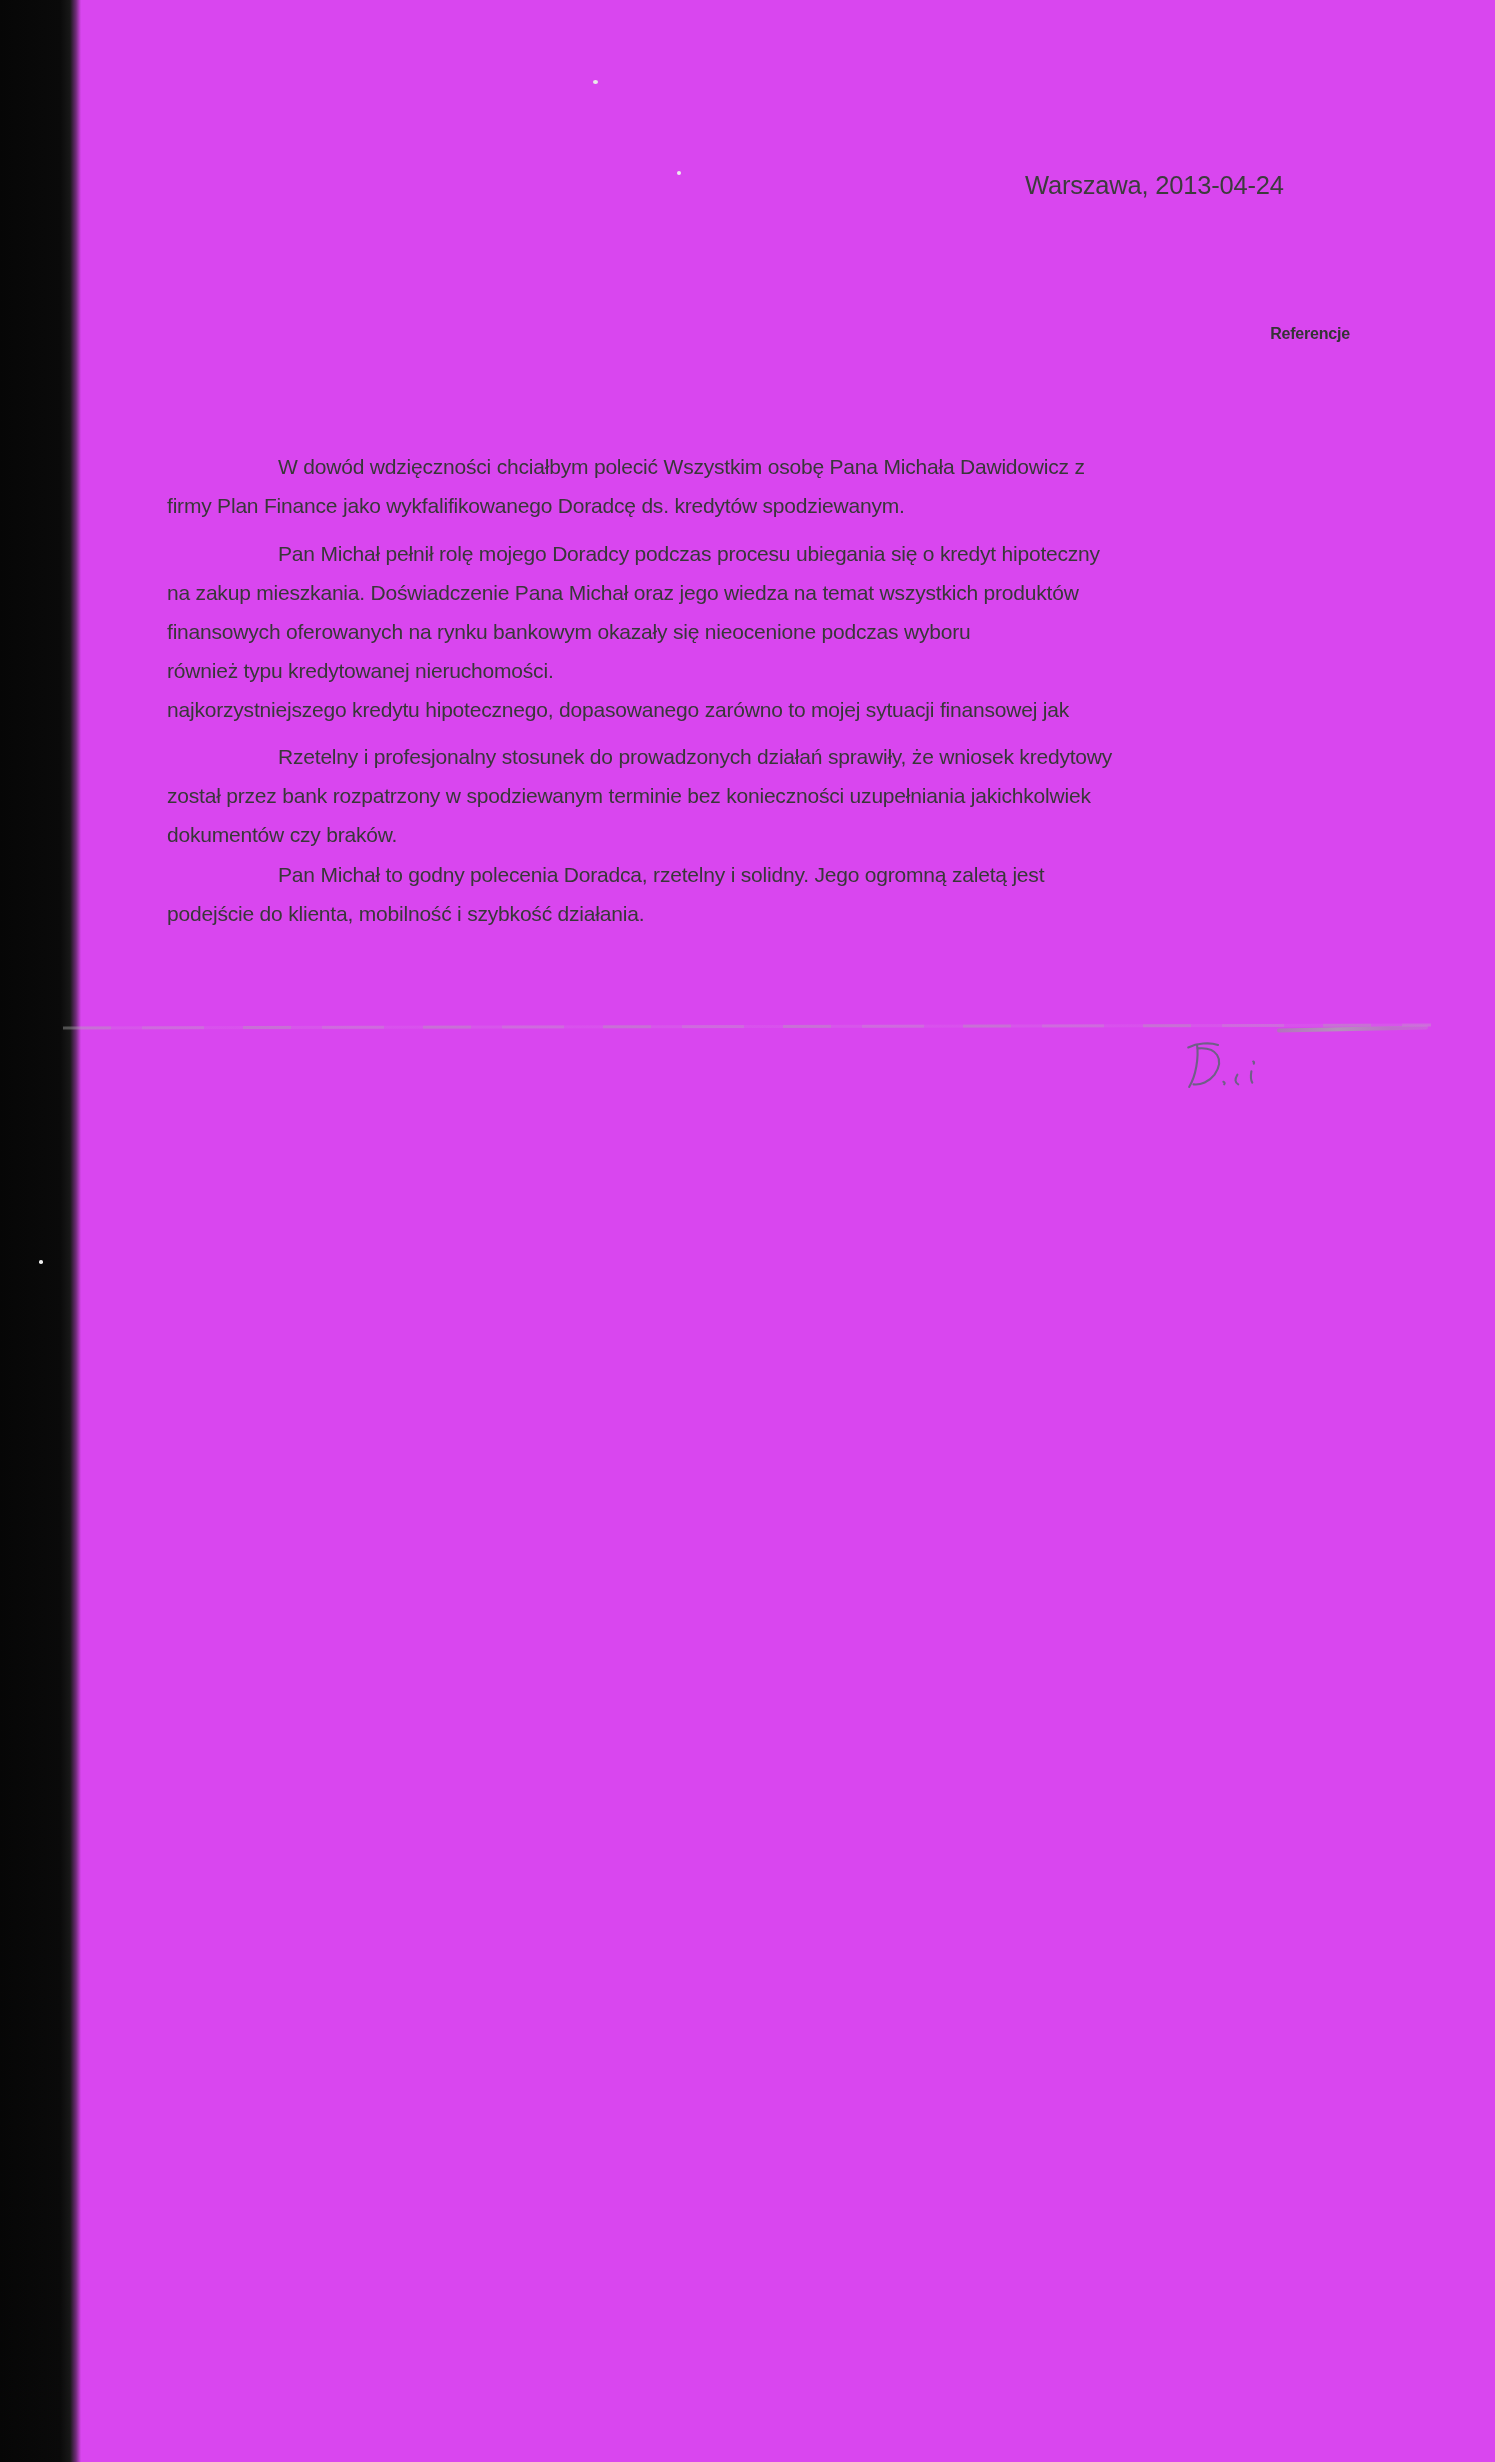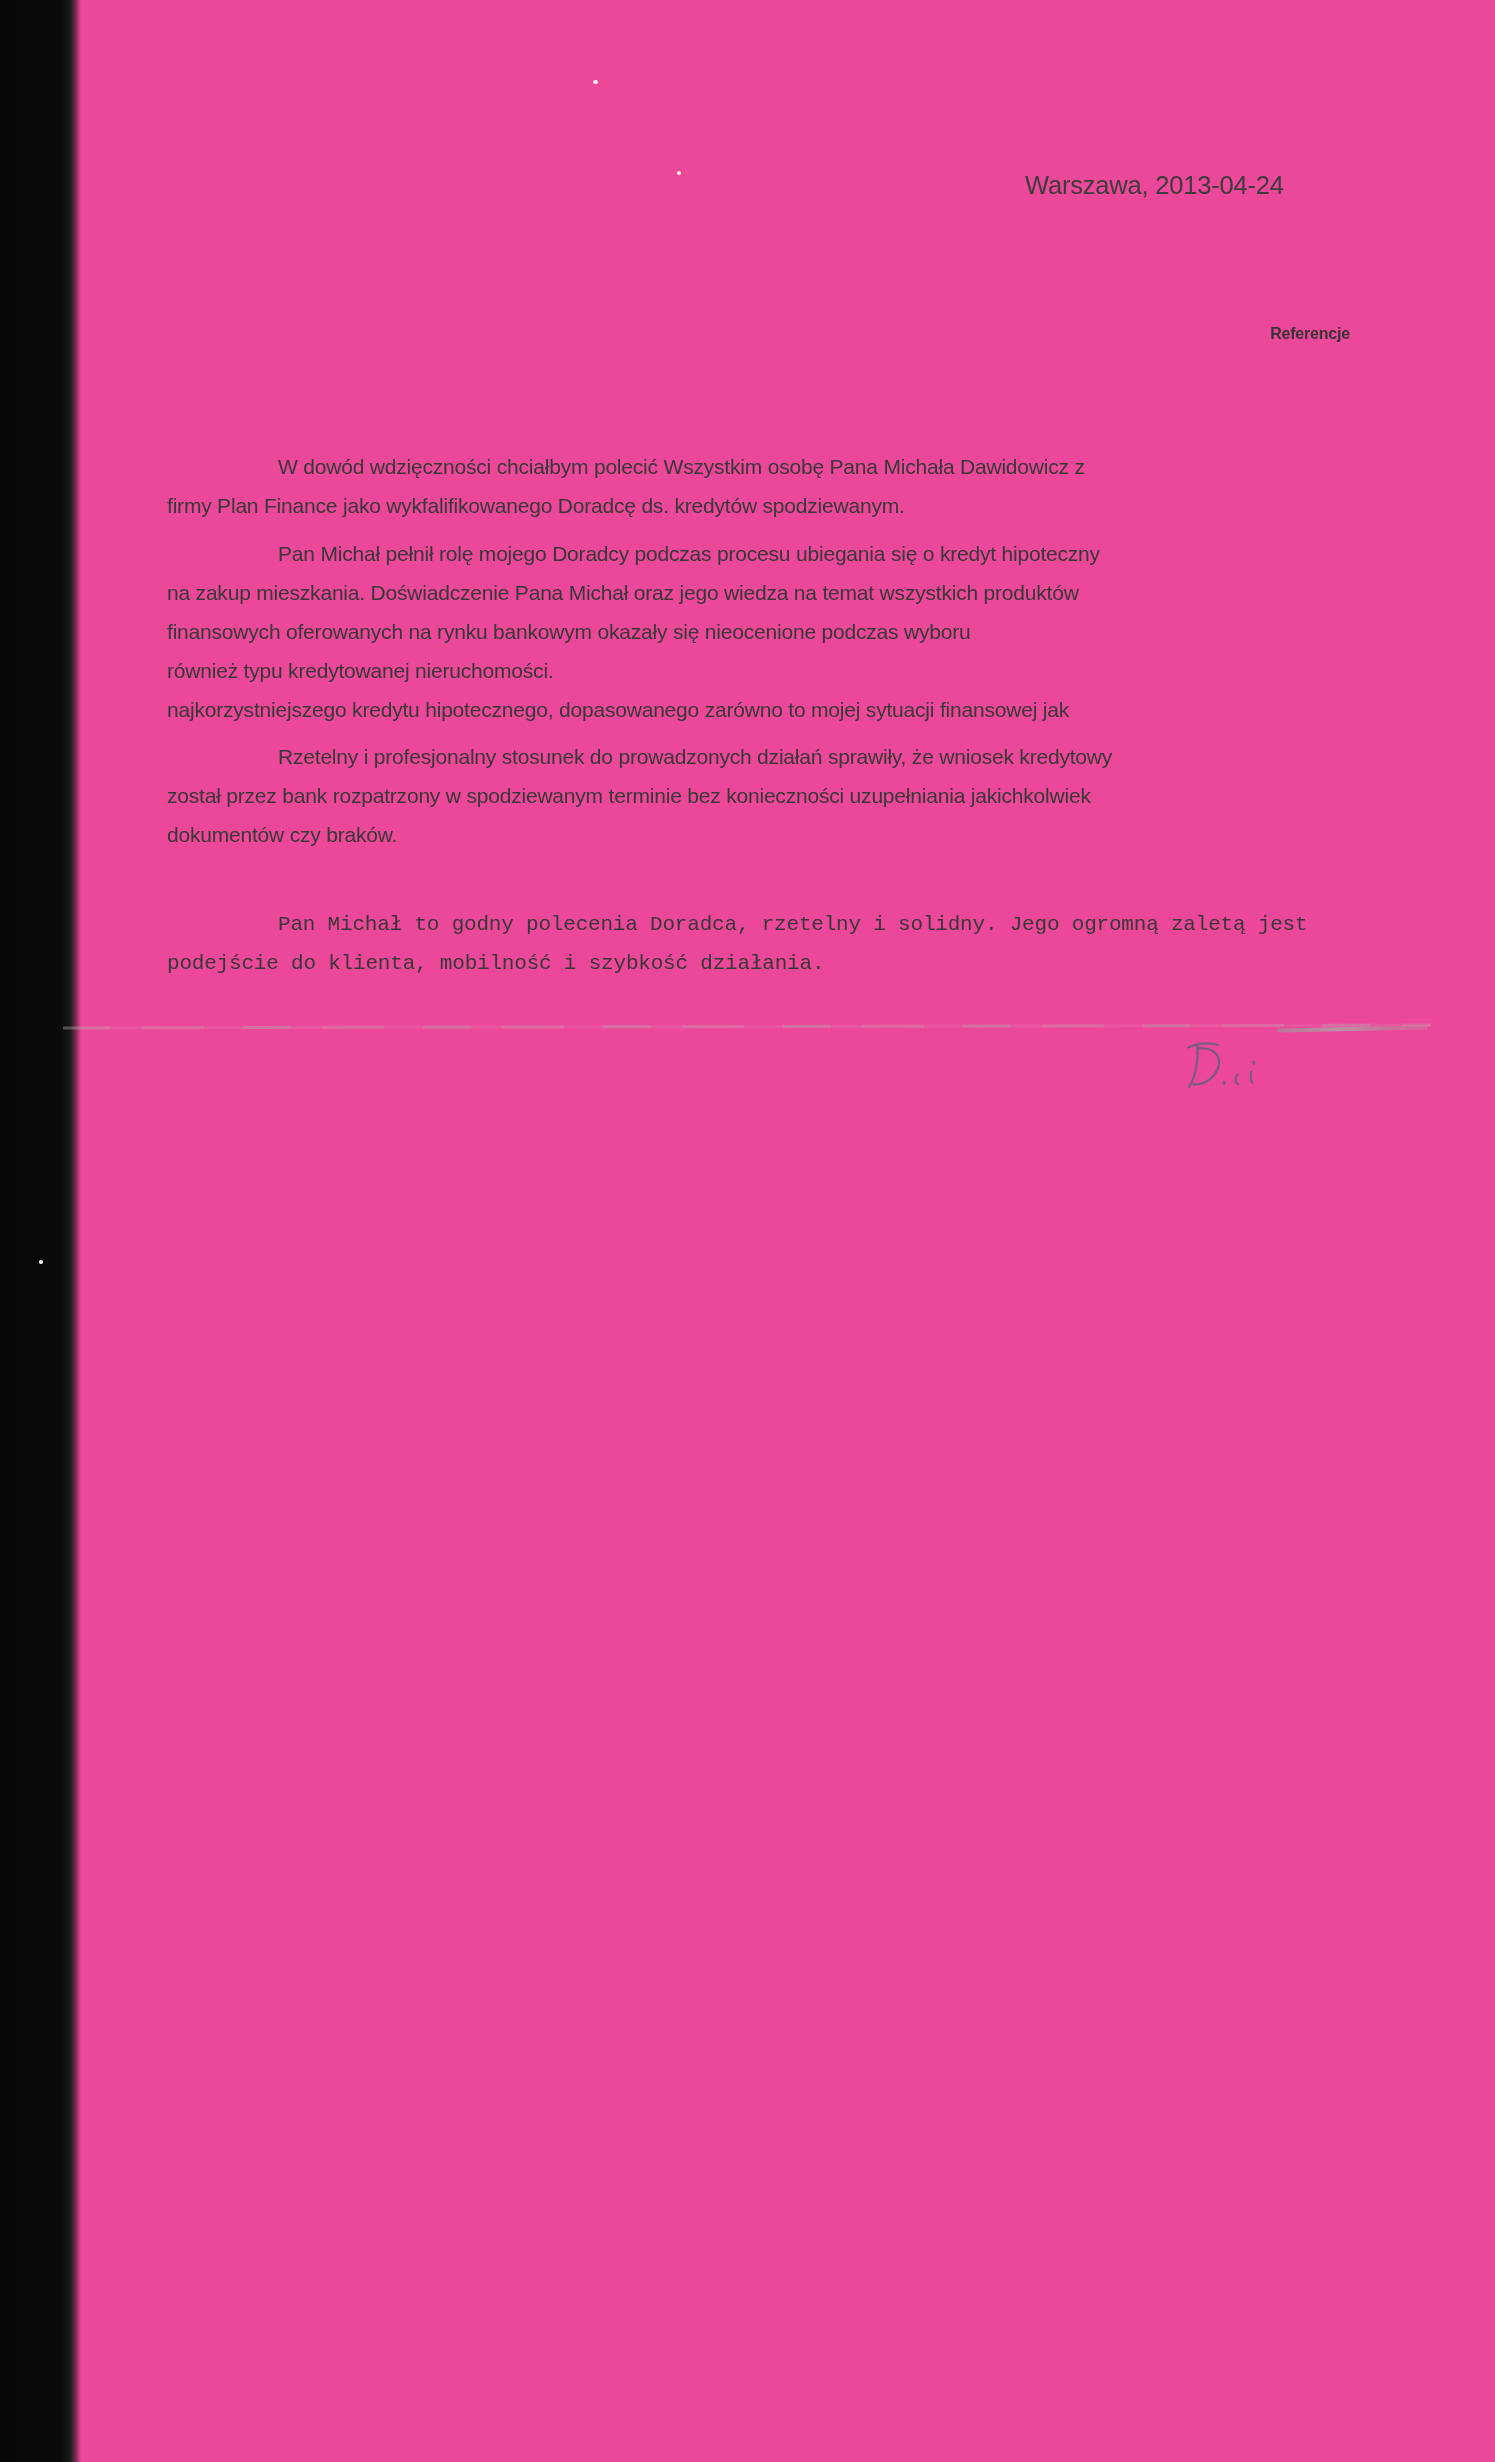--- a/index.html
+++ b/index.html
@@ -8,21 +8,21 @@
     width: 1495px;
     height: 2462px;
     background: #fdfdfd;
     overflow: hidden;
     font-family: "Liberation Sans", sans-serif;
   }
   .page {
     position: relative;
     width: 1495px;
     height: 2462px;
-    background: #ec4899;
+    background: #d946ef;
   }
   
   .scan-edge {
     position: absolute;
     left: 0; top: 0;
     width: 81px; height: 2462px;
     background: linear-gradient(90deg, #060606 0px, #0a0a0a 60px, #181818 70px, rgba(25,25,25,0.55) 76px, rgba(25,25,25,0) 81px);
   }
   .date {
     position: absolute;
@@ -49,21 +49,21 @@
     font-size: 21px;
     line-height: 39px;
     letter-spacing: -0.2px;
     color: #383838;
   }
   .para .line { white-space: nowrap; }
   .para .line.indent { padding-left: 111px; }
   .p1 { top: 447px; }
   .p2 { top: 534px; }
   .p3 { top: 737px; }
-  .p4 { top: 905px; font-family: Liberation Mono, monospace; }
+  .p4 { top: 855px; }
   
   .fold-line {
     position: absolute;
     left: 63px; top: 1025px;
     width: 1368px; height: 2.6px;
     transform: rotate(-0.12deg);
     background: repeating-linear-gradient(90deg,
       rgba(175,175,175,0.50) 0px, rgba(175,175,175,0.50) 48px,
       rgba(200,200,200,0.15) 48px, rgba(200,200,200,0.15) 79px,
       rgba(185,185,185,0.40) 79px, rgba(185,185,185,0.40) 141px,

